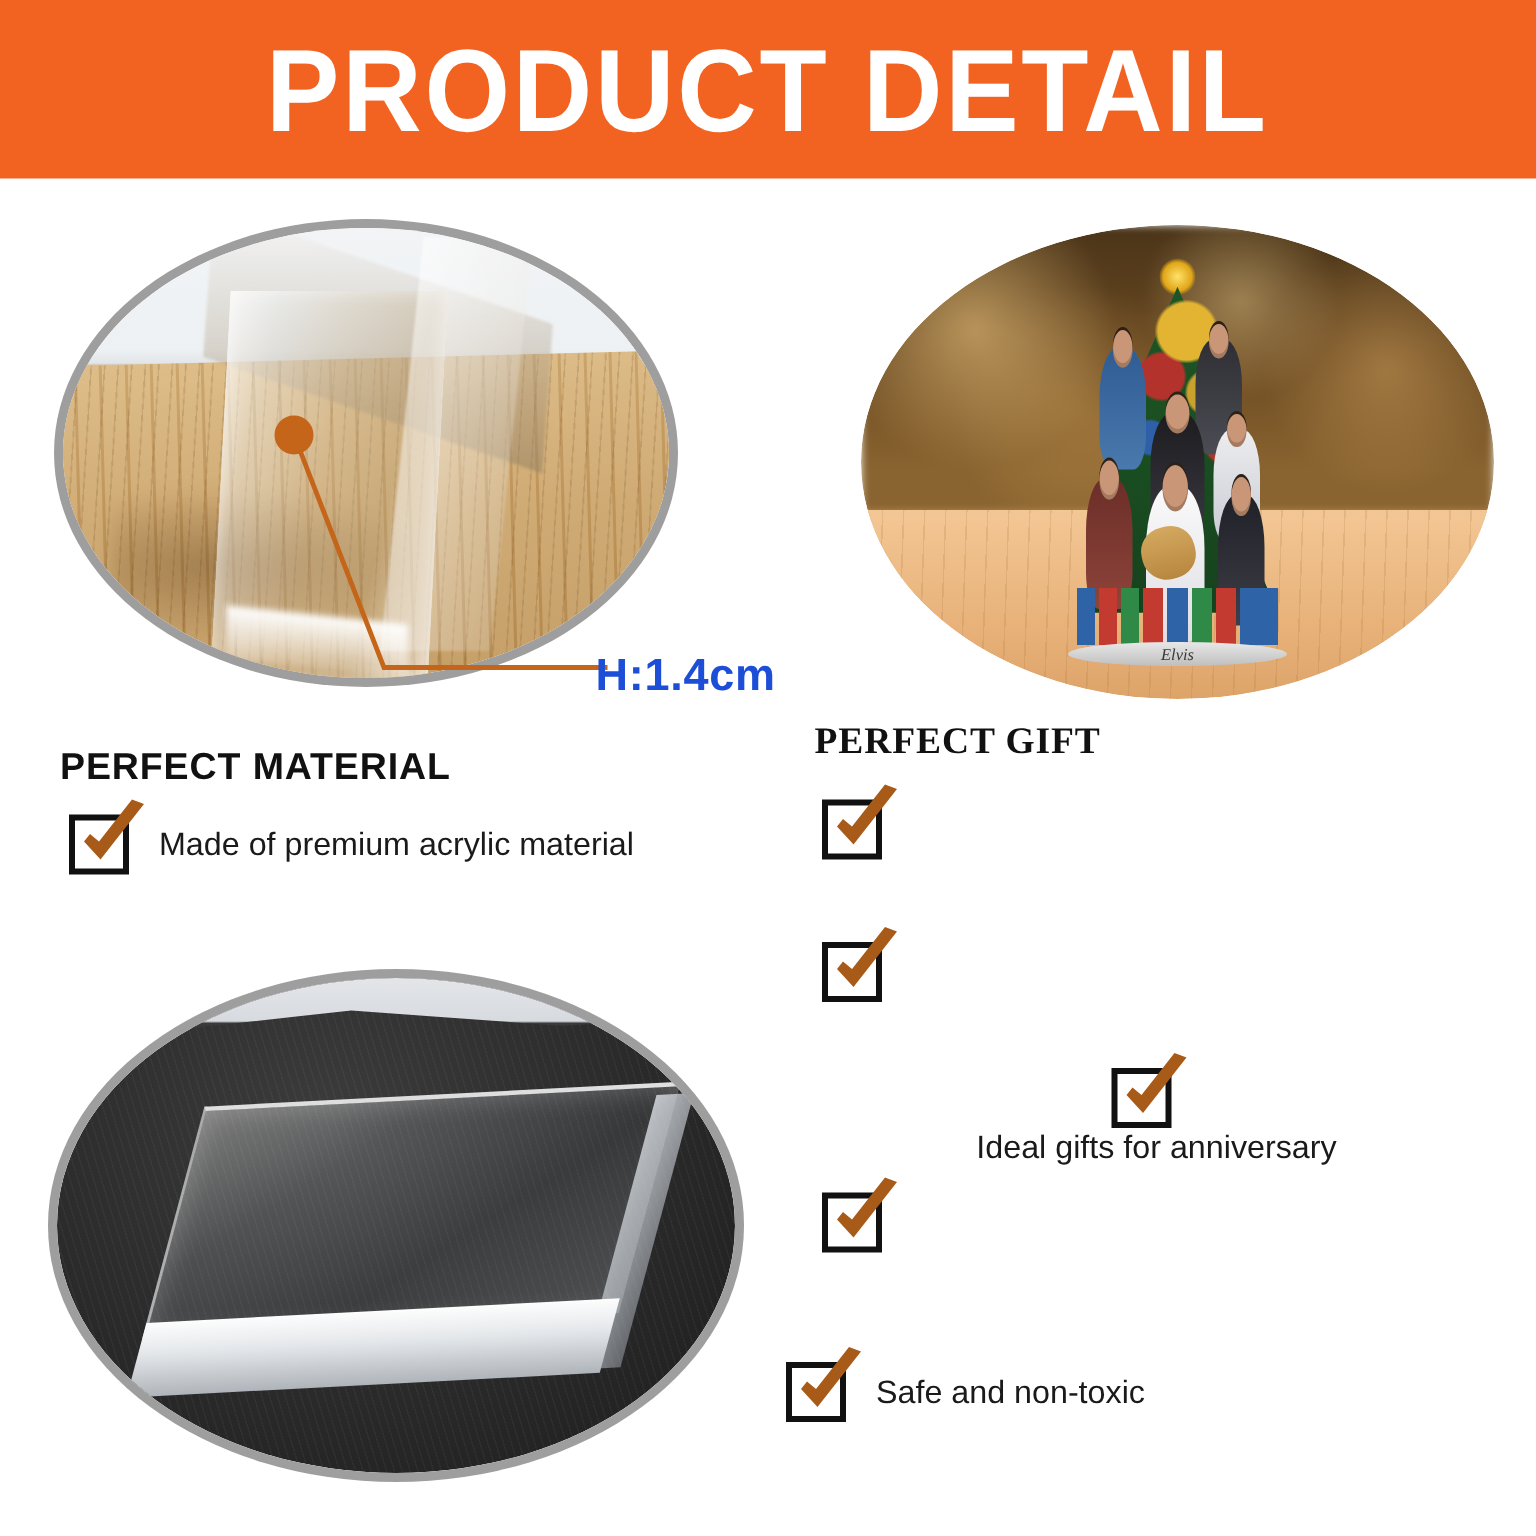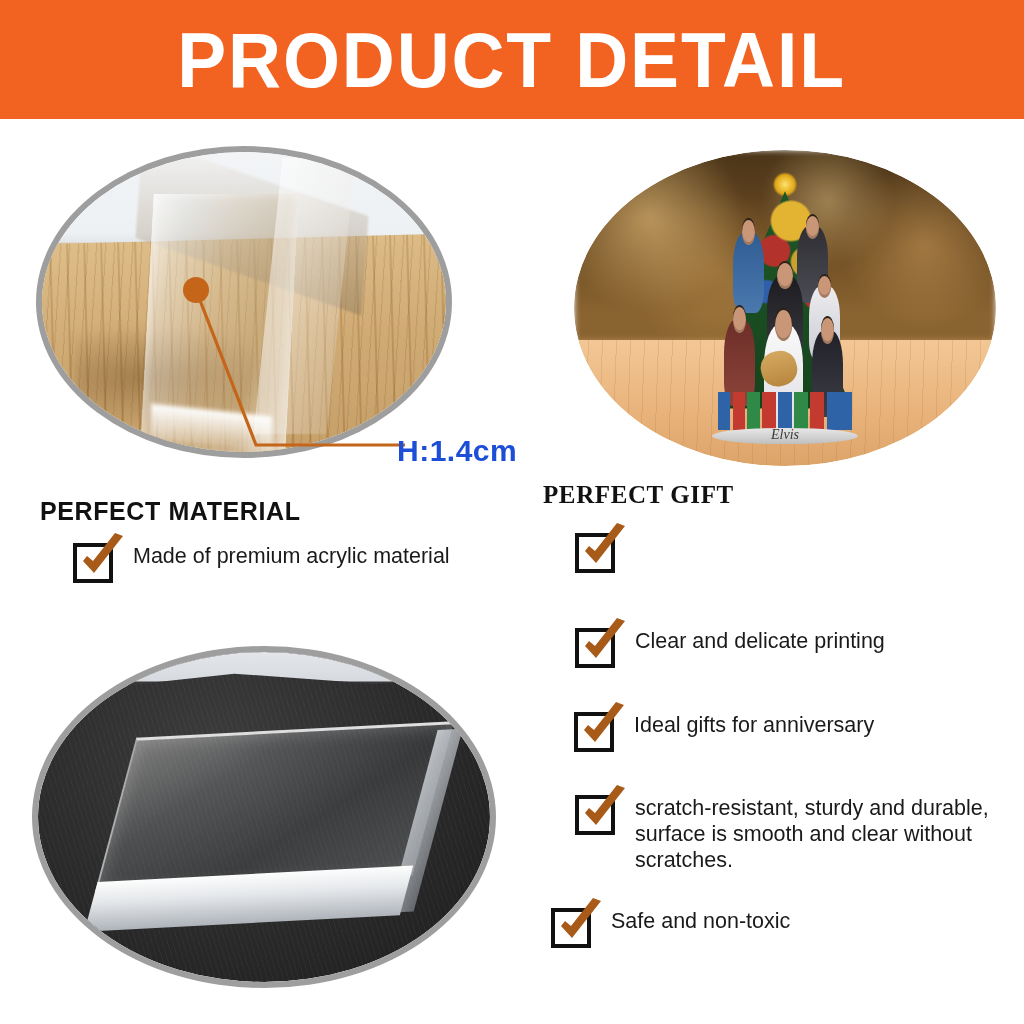--- a/index.html
+++ b/index.html
@@ -265,21 +265,21 @@
     background: linear-gradient(#E8E8E8, #BFBFBF);
     border-radius: 50%;
   }
   .base-script {
     position: absolute;
     left: 0; right: 0;
     bottom: 0.5%;
     text-align: center;
     font-family: "Liberation Serif", serif;
     font-style: italic;
-    font-size: 14px;
+    font-size: 11px;
     color: #3A3A3A;
   }
 
   
   #oval-block {
     left: 38px;
     top: 652px;
     width: 452px;
     height: 330px;
   }
@@ -368,22 +368,21 @@
     letter-spacing: .6px;
     color: #111111;
     white-space: nowrap;
   }
   #heading-acrylic { left: 40px; top: 497px; }
   #heading-gift    { left: 543px; top: 481px; font-family: Liberation Serif, serif; }
 
   .feature-item {
     position: absolute;
     display: flex;
-    align-items: flex-start;
-    margin-left: 27px;
+    align-items: center;
   }
   .checkbox {
     position: relative;
     flex: 0 0 auto;
     width: 40px;
     height: 40px;
     border: 4px solid #111111;
     box-sizing: border-box;
     background: #ffffff;
   }
@@ -398,21 +397,21 @@
   .feature-text {
     margin-left: 20px;
     font-size: 21.5px;
     line-height: 1.22;
     color: #1A1A1A;
     font-weight: 400;
   }
   #feat-acrylic-0 { left: 46px; top: 543px; width: 470px; }
   #feat-gift-0 { left: 548px; top: 533px; width: 450px; }
   #feat-gift-1 { left: 548px; top: 628px; width: 450px; }
-  #feat-gift-2 { left: 547px; top: 712px; width: 450px; }
+  #feat-gift-2 { left: 536px; top: 712px; width: 450px; flex-direction: column; }
   #feat-gift-3 { left: 548px; top: 795px; width: 455px; }
   #feat-gift-4 { left: 524px; top: 908px; width: 450px; }
 </style>
 </head>
 <body>
 
 <div class="header-banner">
   <div class="header-title">PRODUCT DETAIL</div>
 </div>
 
@@ -506,39 +505,37 @@
     </svg>
   </span>
 </div>
 
 <div class="feature-item" id="feat-gift-1">
   <span class="checkbox">
     <svg viewBox="0 0 56 56">
       <path d="M10 30 L21 42 L50 5 L42 2 L20 30 L14 25 Z" fill="#A85B18"></path>
     </svg>
   </span>
-  <span class="feature-text">Clear and delicate printing</span>
 </div>
 
 <div class="feature-item" id="feat-gift-2">
   <span class="checkbox">
     <svg viewBox="0 0 56 56">
       <path d="M10 30 L21 42 L50 5 L42 2 L20 30 L14 25 Z" fill="#A85B18"></path>
     </svg>
   </span>
   <span class="feature-text">Ideal gifts for anniversary</span>
 </div>
 
 <div class="feature-item" id="feat-gift-3">
   <span class="checkbox">
     <svg viewBox="0 0 56 56">
       <path d="M10 30 L21 42 L50 5 L42 2 L20 30 L14 25 Z" fill="#A85B18"></path>
     </svg>
   </span>
-  <span class="feature-text">scratch-resistant, sturdy and durable, surface is smooth and clear without scratches.</span>
 </div>
 
 <div class="feature-item" id="feat-gift-4">
   <span class="checkbox">
     <svg viewBox="0 0 56 56">
       <path d="M10 30 L21 42 L50 5 L42 2 L20 30 L14 25 Z" fill="#A85B18"></path>
     </svg>
   </span>
   <span class="feature-text">Safe and non-toxic</span>
 </div>

